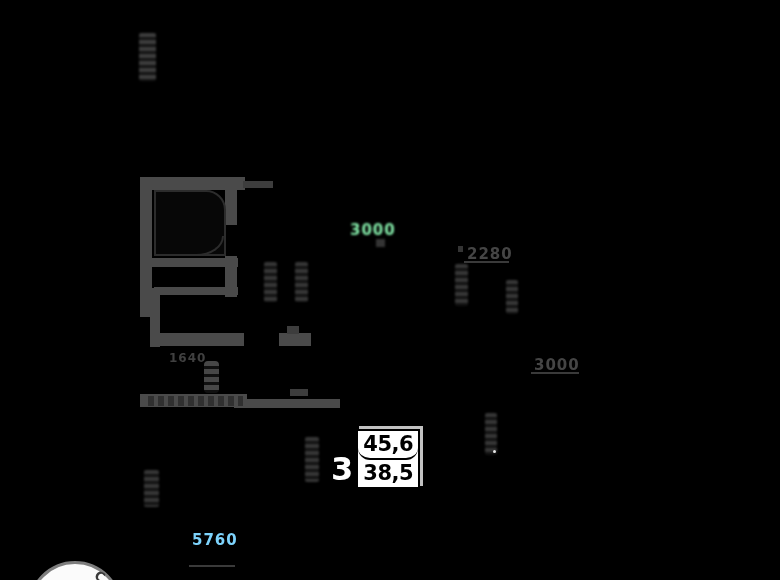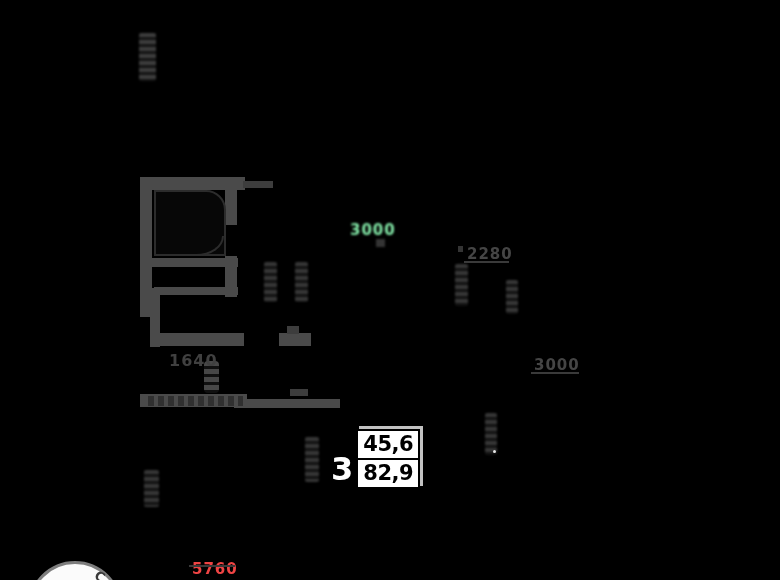--- a/index.html
+++ b/index.html
@@ -21,21 +21,21 @@
             border-bottom-right-radius:100%;}
   .radiator{border-radius:4px;filter:blur(0.5px);
             background:repeating-linear-gradient(180deg,#474747 0 5px,#101010 5px 8px);}
   
   .apt-card{display:flex;align-items:flex-end;cursor:pointer;}
   .apt-rooms{color:#fff;font-weight:bold;font-size:32px;line-height:1;
              padding:0 3px 4px 0;text-shadow:0 0 2px #000;}
   .area-box{width:64px;height:60px;background:#fff;border:2px solid #000;
             box-shadow:3px -3px 0 #c2c2c2;display:flex;flex-direction:column;box-sizing:border-box;}
   .area-cell{flex:1;display:flex;align-items:center;justify-content:center;
-             color:#000;font-weight:bold;font-size:21px;letter-spacing:-0.5px;line-height:1;}
+             color:#000;font-weight:bold;font-size:21px;letter-spacing:-0.5px;line-height:1;border-radius:12px;}
   .area-cell.top{border-bottom:2px solid #000;}
   
   .compass{width:94px;height:94px;border-radius:50%;background:#fbfbfb;
            border:3px solid #7d7d7d;box-sizing:border-box;}
   .compass-n{color:#3a3a3a;font-weight:bold;font-size:13px;transform:rotate(28deg);}
   .speck{background:#e8e8e8;border-radius:50%;}
 </style>
 </head>
 <body>
 
@@ -63,44 +63,44 @@
 
   <div class="abs hsmudge" style="left:148px;top:396px;width:95px;height:10px;"></div>
 
   <div class="abs dim-text" style="left:350px;top:221px;color:#86efac;filter:blur(0.9px);">3000</div>
   <div class="abs dim-tick" style="left:376px;top:239px;width:9px;height:8px;filter:blur(0.8px);"></div>
 
   <div class="abs dim-text" style="left:467px;top:245px;">2280</div>
   <div class="abs dim-line" style="left:464px;top:261px;width:45px;"></div>
   <div class="abs dim-tick" style="left:458px;top:246px;width:5px;height:6px;"></div>
 
-  <div class="abs dim-text" style="left:169px;top:351px;font-size:16px;color:#404040;">1640</div>
+  <div class="abs dim-text" style="left:169px;top:351px;font-size:12px;color:#404040;">1640</div>
 
   <div class="abs dim-text" style="left:534px;top:356px;">3000</div>
   <div class="abs dim-line" style="left:531px;top:372px;width:48px;"></div>
 
-  <div class="abs dim-text" style="left:192px;top:560px;color:#ef4444;">5760</div>
+  <div class="abs dim-text" style="left:192px;top:531px;color:#7dd3fc;">5760</div>
   <div class="abs dim-line" style="left:189px;top:565px;width:46px;"></div>
 
   <div class="abs vmark" style="left:139px;top:33px;width:17px;height:48px;opacity:1;"></div>
   <div class="abs vmark" style="left:264px;top:262px;height:40px;"></div>
   <div class="abs vmark" style="left:295px;top:262px;height:40px;"></div>
   <div class="abs vmark" style="left:455px;top:264px;height:42px;"></div>
   <div class="abs vmark" style="left:506px;top:280px;width:12px;height:34px;"></div>
   <div class="abs vmark" style="left:305px;top:437px;width:14px;height:45px;"></div>
   <div class="abs vmark" style="left:485px;top:413px;width:12px;height:42px;"></div>
   <div class="abs vmark" style="left:144px;top:470px;width:15px;height:37px;"></div>
 
   <div class="abs speck" style="left:493px;top:450px;width:3px;height:3px;"></div>
 
   <div class="abs apt-card" style="left:331px;top:423px;width:103px;height:66px;">
     <div class="apt-rooms">3</div>
     <div class="area-box">
       <div class="area-cell top">45,6</div>
-      <div class="area-cell">82,9</div>
+      <div class="area-cell">38,5</div>
     </div>
   </div>
 
   <div class="abs compass" style="left:28px;top:561px;">
     <div class="abs compass-n" style="left:64px;top:5px;">С</div>
   </div>
 
 </div>
 
 </body></html>

